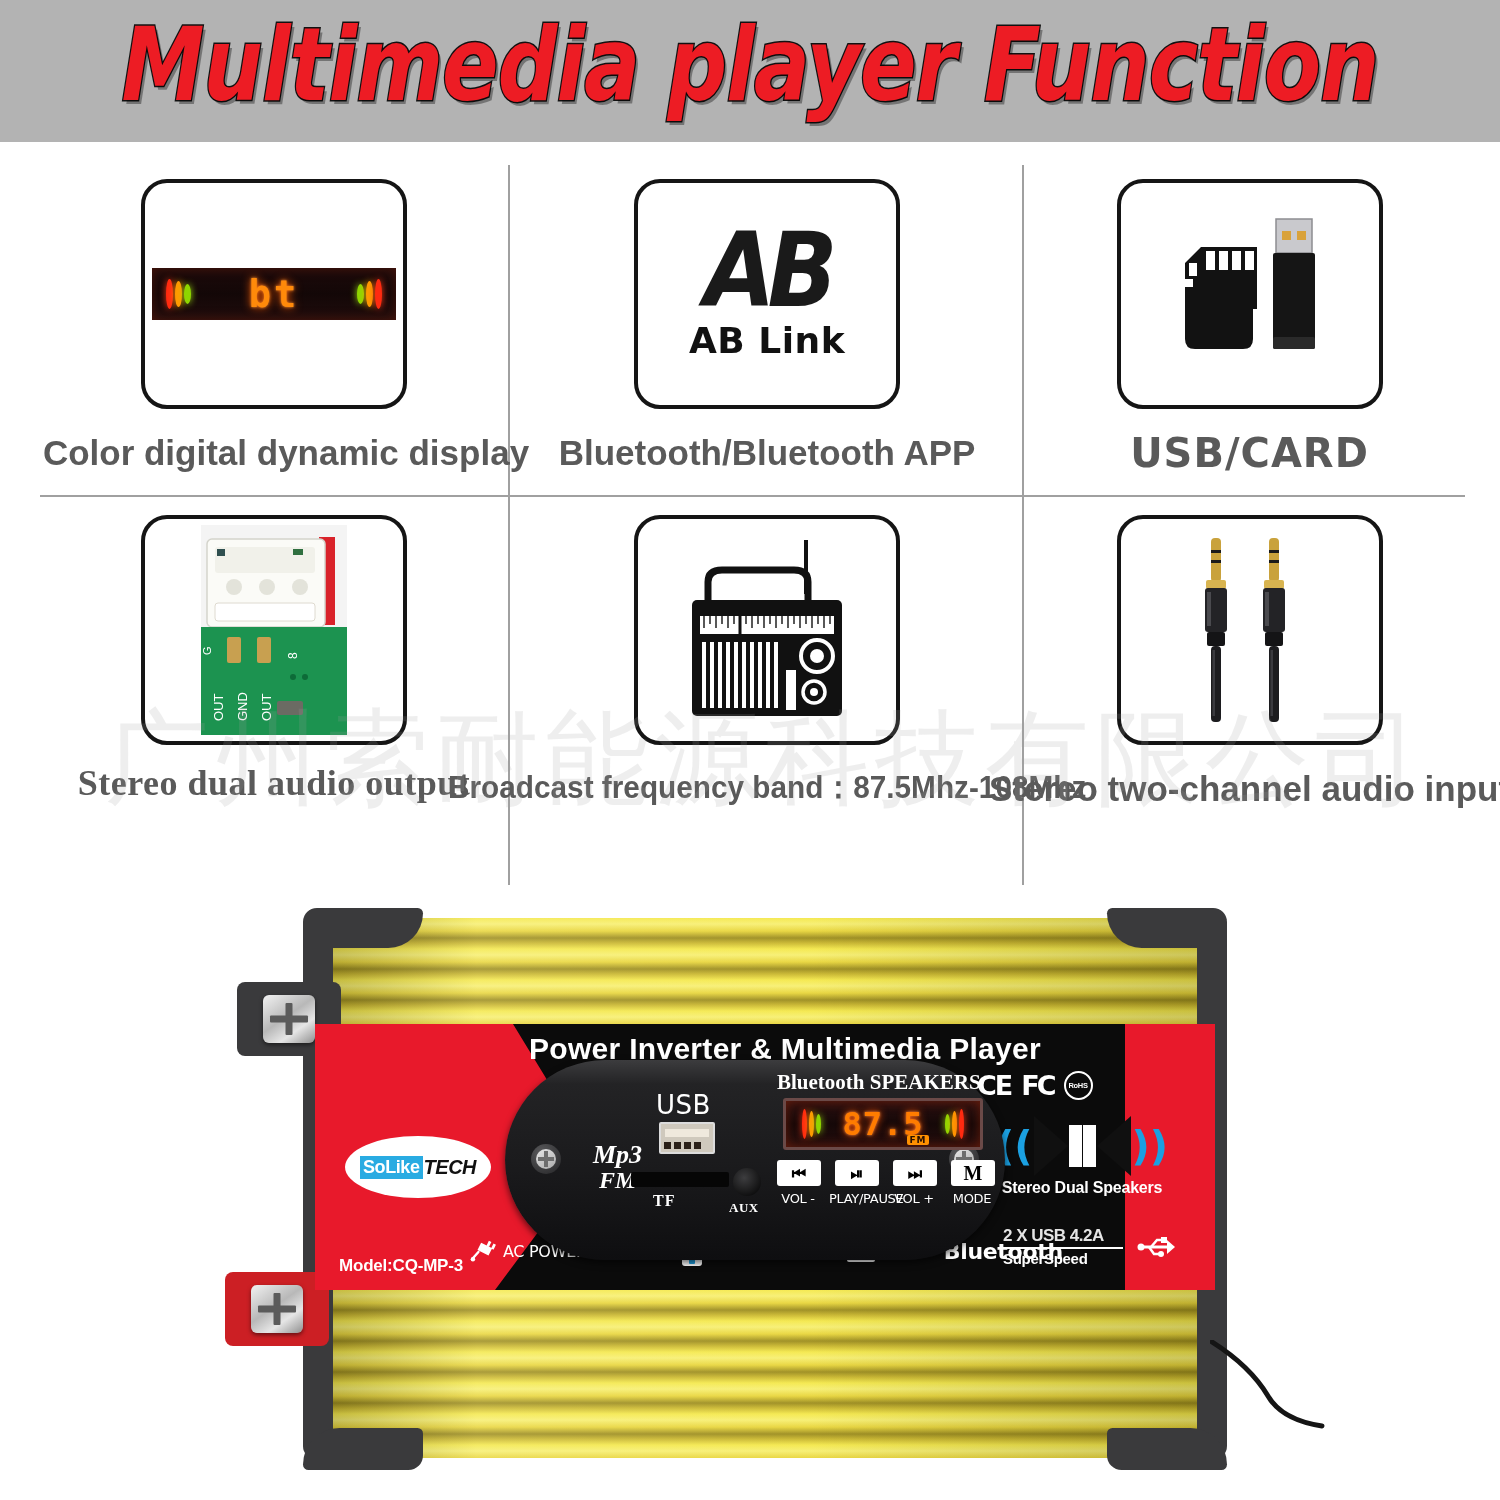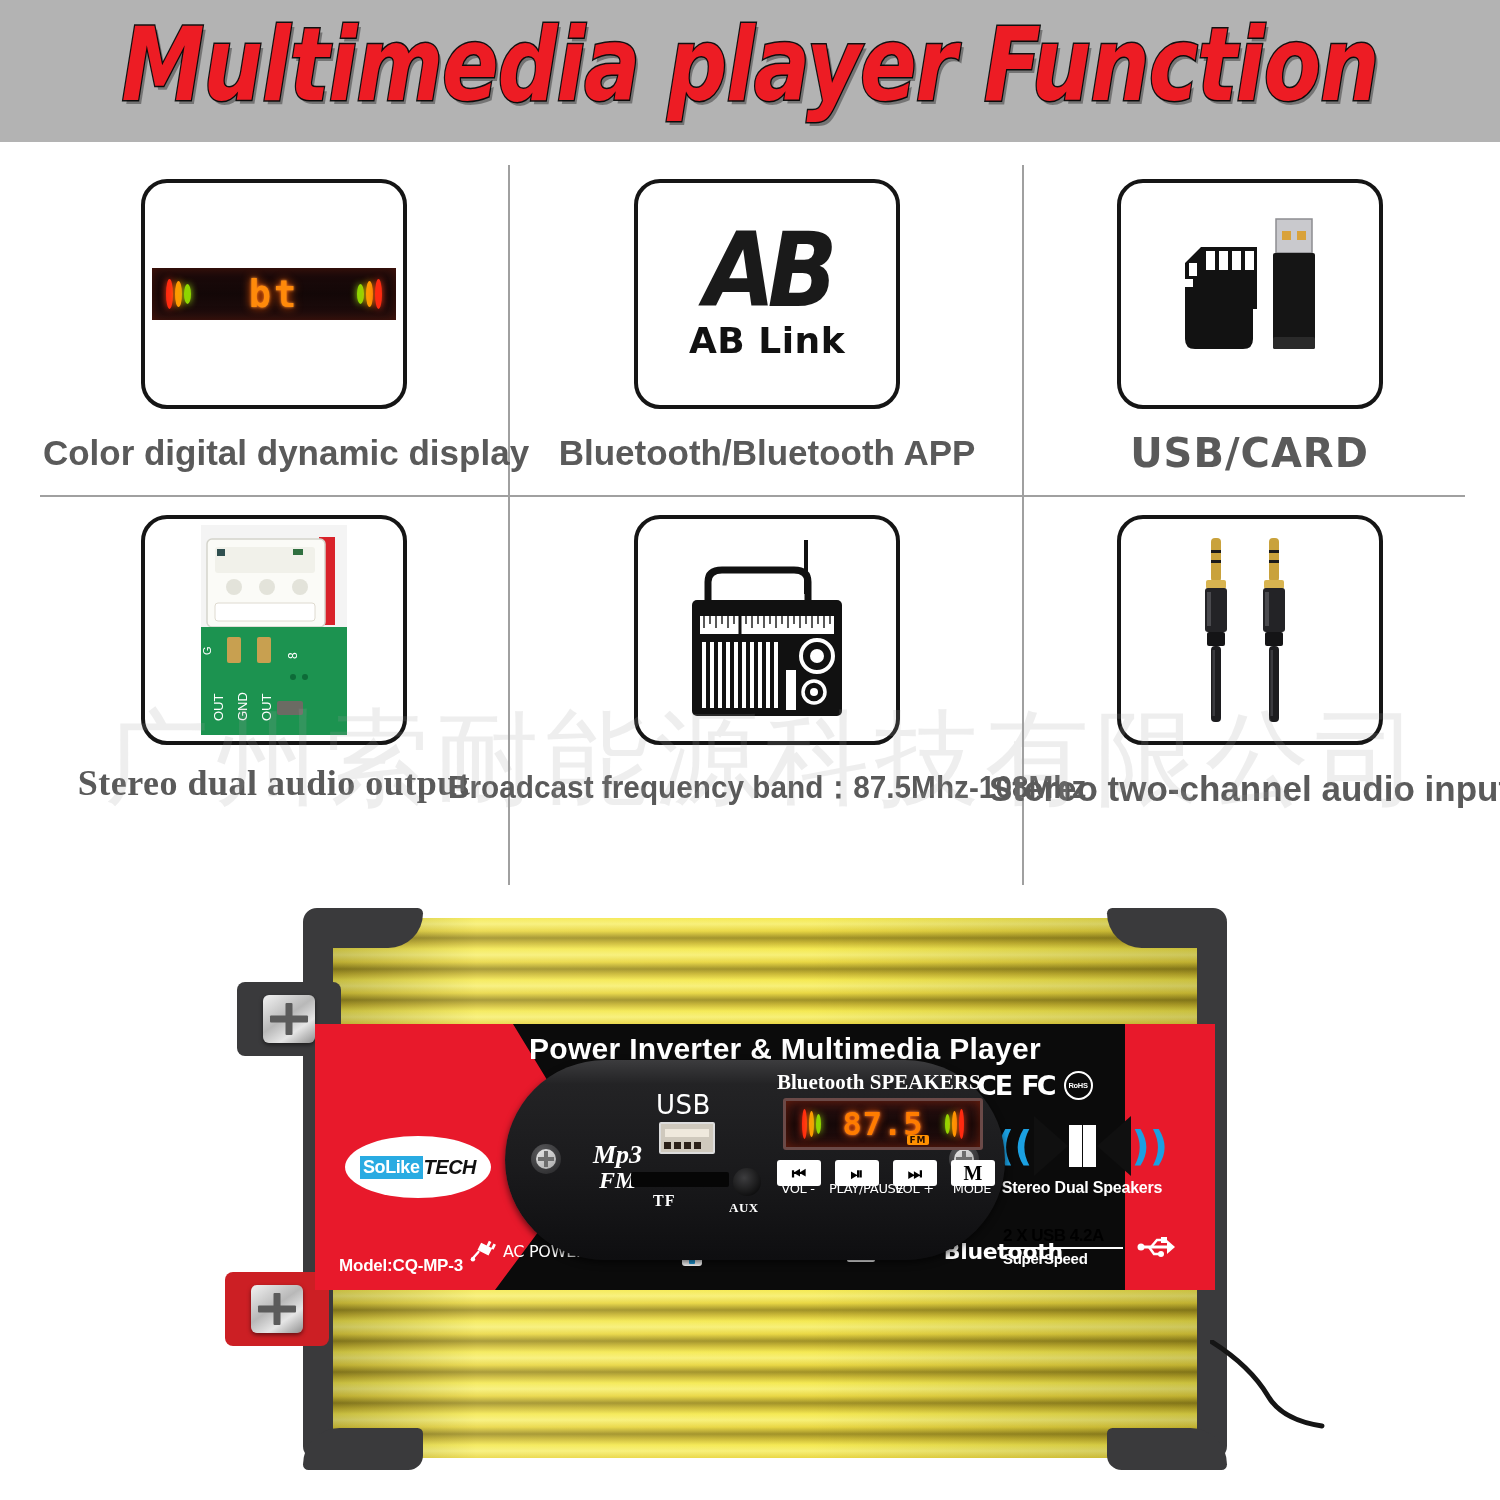--- a/index.html
+++ b/index.html
@@ -214,21 +214,21 @@
                display:flex; flex-direction:column; align-items:center; gap:3px; }
   .spk-row { display:flex; align-items:center; gap:1px; }
   .wave { color:#1BA0E1; font-size:40px; font-weight:700; line-height:.7; font-family:"DejaVu Sans", sans-serif; }
   .cone-l { width:0; height:0; border-top:30px solid transparent; border-bottom:30px solid transparent; border-left:34px solid #101010; }
   .cone-r { width:0; height:0; border-top:30px solid transparent; border-bottom:30px solid transparent; border-right:34px solid #101010; }
   .cone-bar { width:13px; height:42px; background:#ffffff; }
   .spk-txt { color:#ffffff; font-size:16px; font-weight:700; letter-spacing:-.2px; }
 
   
   .usb-badge { position:absolute; left:688px; top:202px; z-index:6; width:178px; }
-  .usb-line1 { color:#000000; font-weight:700; font-size:17px; letter-spacing:-.5px; display:flex; align-items:baseline; }
+  .usb-line1 { color:#e5e5e5; font-weight:700; font-size:17px; letter-spacing:-.5px; display:flex; align-items:baseline; }
   .usb-rule { height:2px; background:#fff; width:120px; margin:1px 0; }
   .usb-line2 { color:#ffffff; font-weight:700; font-size:15px; letter-spacing:-.3px; }
   .usb-tri { position:absolute; right:4px; top:10px; color:#ffffff; font-size:22px; font-weight:700; }
 
   
   .mp3-mod {
     position:absolute; left:190px; top:36px; z-index:7;
     width:500px; height:200px;
     background: linear-gradient(180deg,#3c3c3e 0%, #232325 12%, #1a1a1c 55%, #0e0e10 100%);
     border-radius:100px;
@@ -281,21 +281,21 @@
               font-family:"DejaVu Sans", sans-serif; font-size:9px; font-weight:700; padding:0 2px;
               border-radius:2px; text-shadow:none; }
   .vu2 { display:flex; align-items:center; gap:2px; }
   .vu2 .arc { width:5px; }
 
   .btn-row { position:absolute; left:272px; top:100px; display:flex; gap:14px; }
   .mbtn { width:44px; height:26px; background:#ffffff; border-radius:3px;
           display:flex; align-items:center; justify-content:center;
           color:#000; font-size:16px; font-weight:700; font-family:"DejaVu Sans", sans-serif; }
   .mbtn.m-letter { font-family:"Liberation Serif", serif; font-size:20px; }
-  .btn-lbl-row { position:absolute; left:266px; top:121px; display:flex; gap:4px; }
+  .btn-lbl-row { position:absolute; left:266px; top:131px; display:flex; gap:4px; }
   .btn-lbl { width:54px; text-align:center; color:#fff; font-size:13px; font-weight:400;
              font-family:"DejaVu Sans", sans-serif; letter-spacing:-.3px; }
 
   
   .feat-strip { position:absolute; left:155px; top:212px; z-index:6;
                 display:flex; align-items:center; gap:34px; }
   .feat { display:flex; align-items:center; gap:7px; color:#ffffff;
           font-size:16px; font-weight:400; font-family:"DejaVu Sans", sans-serif;
           letter-spacing:-.3px; white-space:nowrap; }
   .feat.bold-bt { font-weight:700; font-size:22px; }

